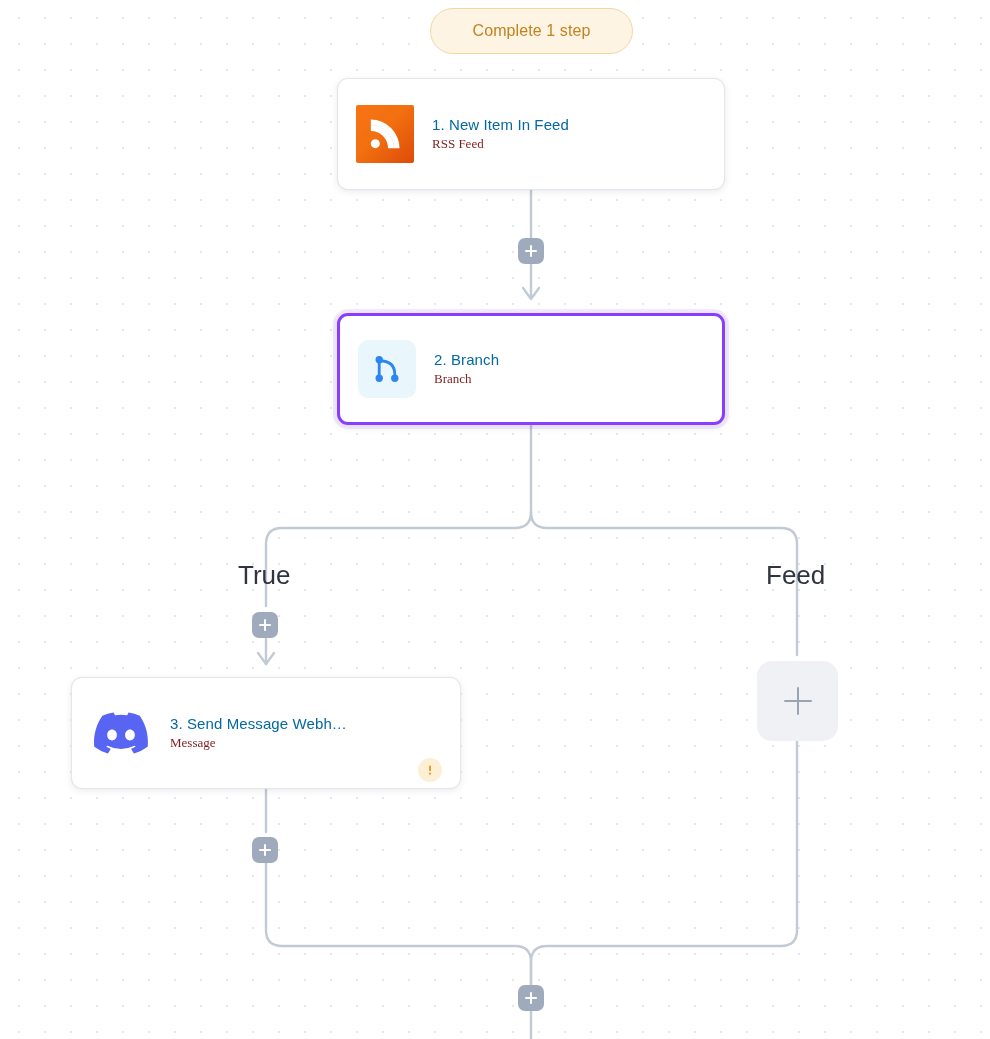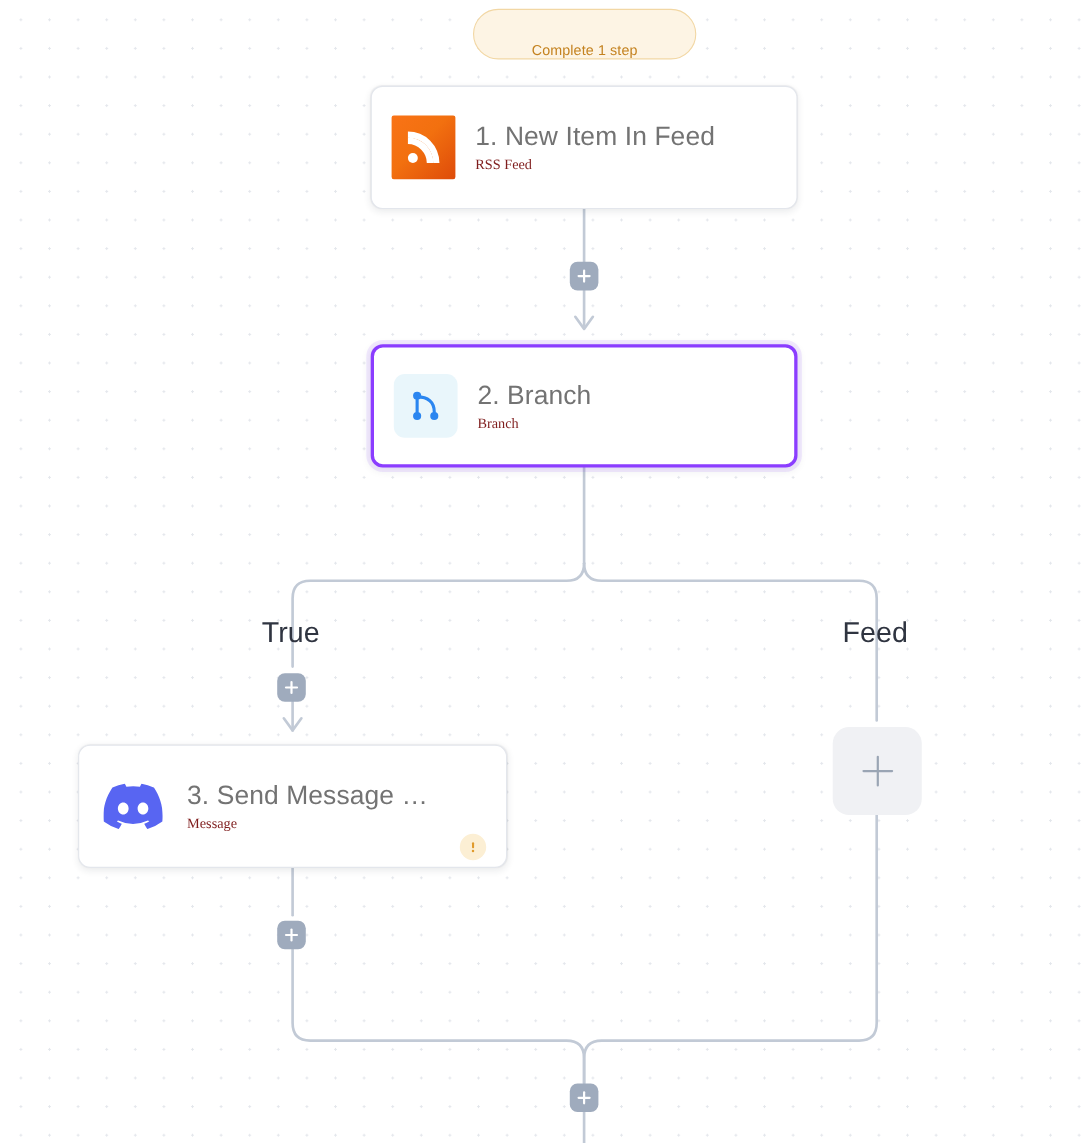--- a/index.html
+++ b/index.html
@@ -34,26 +34,26 @@
     stroke-linejoin: round;
   }
   .wire-arrow { fill: none; stroke: #c2cad6; stroke-width: 2.4;
                 stroke-linecap: round; stroke-linejoin: round; }
 
   
   .status-pill {
     position: absolute;
     left: 430px; top: 8px;
     width: 203px; height: 46px;
-    display: flex; align-items: flex-end; justify-content: center;
+    display: flex; align-items: center; justify-content: center;
     background: #fdf4e4;
     border: 1.5px solid #f2d7a4;
     border-radius: 23px;
     color: #c4821f;
-    font-size: 13px;
+    font-size: 16px;
     letter-spacing: .1px;
     white-space: nowrap;
   }
 
   
   .node {
     position: absolute;
     background: #ffffff;
     border: 1px solid #e3e6ec;
     border-radius: 11px;
@@ -65,22 +65,22 @@
   }
   .node.selected {
     border: 3px solid #8b3dff;
     box-shadow: 0 0 0 4px rgba(139,61,255,.10), 0 2px 9px rgba(31,41,55,.10);
   }
   .node-texts {
     display: flex; flex-direction: column; justify-content: center;
     flex: 1 1 auto; min-width: 0; gap: 3px;
   }
   .node-title {
-    font-size: 24px;
-    color: #737373;
+    font-size: 15px;
+    color: #0369a1;
     white-space: nowrap;
     overflow: hidden;
     text-overflow: ellipsis;
     letter-spacing: .1px;
   }
   .node-sub {
     font-size: 13px;
     color: #7f1d1d;
     white-space: nowrap;
     font-family: Liberation Serif, serif;

